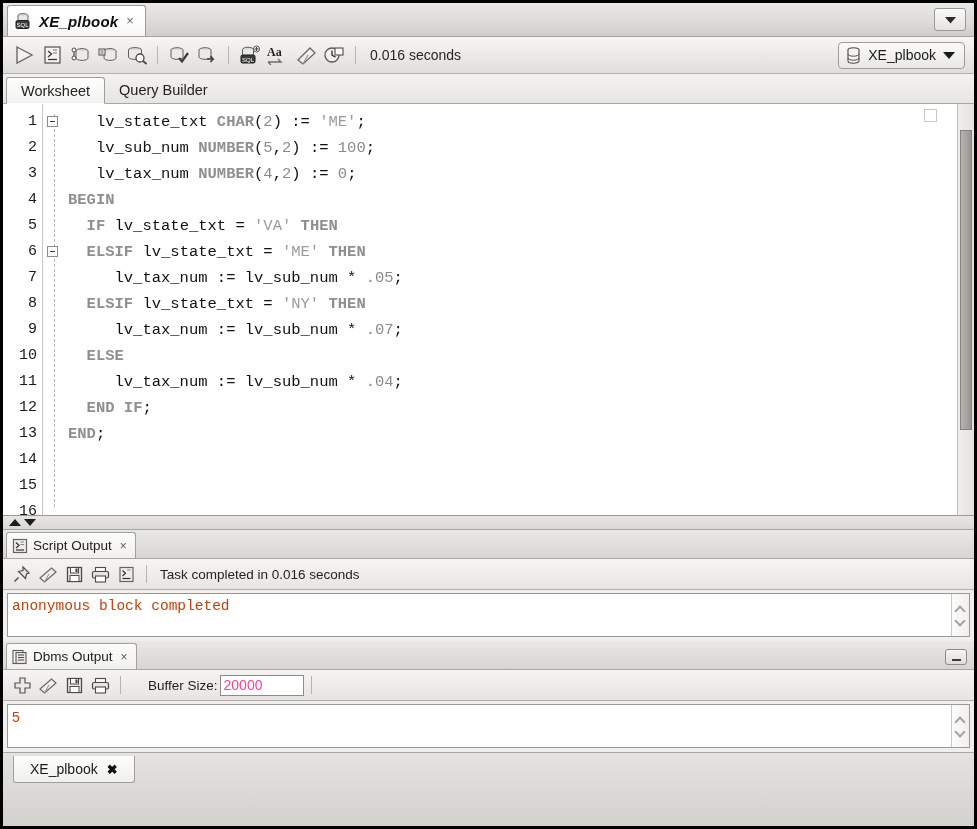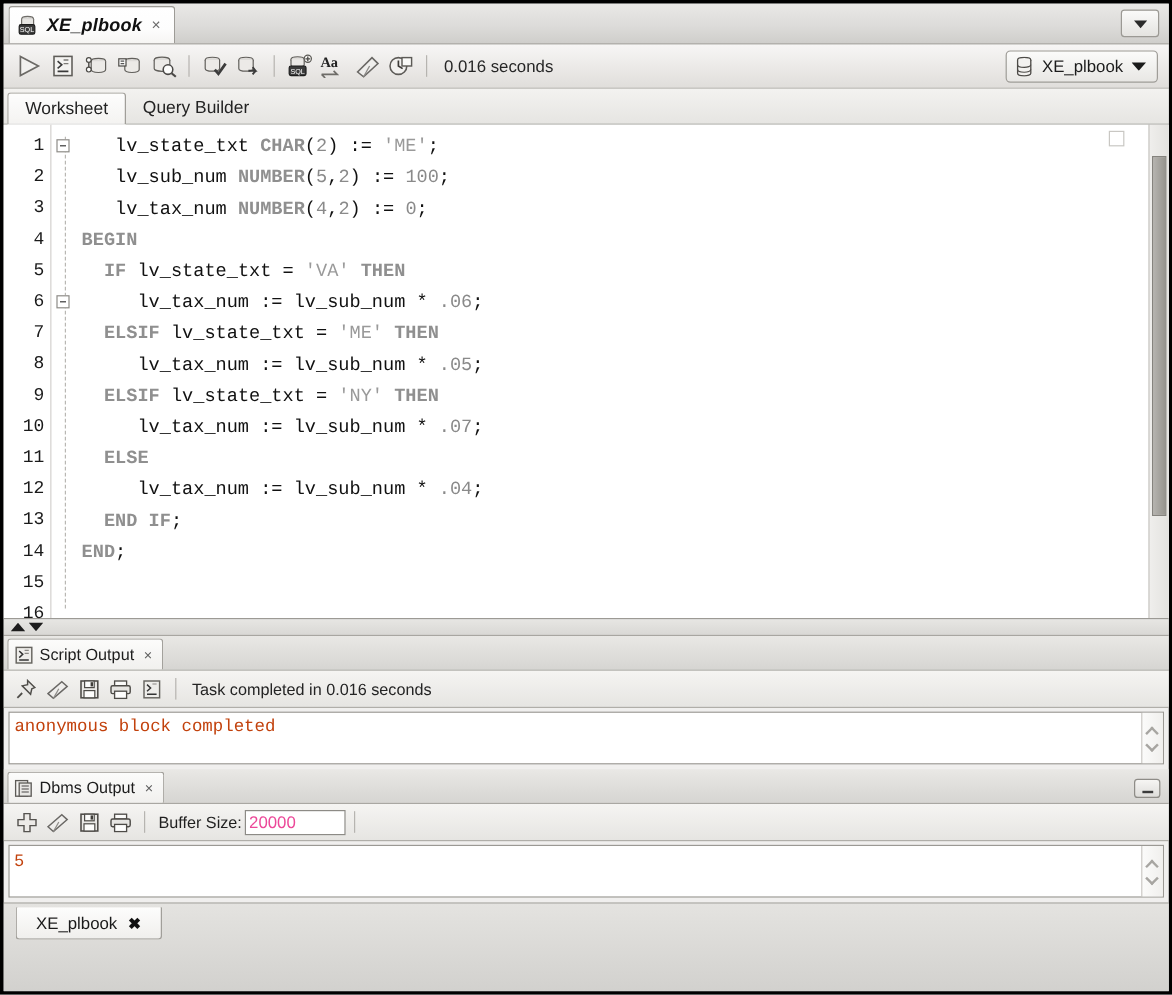--- a/index.html
+++ b/index.html
@@ -349,21 +349,21 @@
   }
   .ptask {
     font-size: 13.5px;
     color: #242424;
     margin-left: 6px;
     white-space: nowrap;
   }
   .buf-label {
     font-size: 13.5px;
     color: #1f1f1f;
-    margin-left: 4px;
+    margin-left: 20px;
     white-space: nowrap;
   }
   .buf-input {
     width: 84px;
     height: 21px;
     margin-left: 2px;
     border: 1px solid #8d8b86;
     background: #ffffff;
     font-family: "Liberation Sans", sans-serif;
     font-size: 14px;
@@ -677,21 +677,20 @@
       <div class="fold-cell"></div>
       <div class="fold-cell"></div>
     </div>
 
     <div class="code-area">
       <div class="code-line">   lv_state_txt <span class="kw">CHAR</span>(<span class="num">2</span>) := <span class="str">'ME'</span>;</div>
       <div class="code-line">   lv_sub_num <span class="kw">NUMBER</span>(<span class="num">5</span>,<span class="num">2</span>) := <span class="num">100</span>;</div>
       <div class="code-line">   lv_tax_num <span class="kw">NUMBER</span>(<span class="num">4</span>,<span class="num">2</span>) := <span class="num">0</span>;</div>
       <div class="code-line"><span class="kw">BEGIN</span></div>
       <div class="code-line">  <span class="kw">IF</span> lv_state_txt = <span class="str">'VA'</span> <span class="kw">THEN</span></div>
-      <div class="code-line">     lv_tax_num := lv_sub_num * <span class="num">.06</span>;</div>
       <div class="code-line">  <span class="kw">ELSIF</span> lv_state_txt = <span class="str">'ME'</span> <span class="kw">THEN</span></div>
       <div class="code-line">     lv_tax_num := lv_sub_num * <span class="num">.05</span>;</div>
       <div class="code-line">  <span class="kw">ELSIF</span> lv_state_txt = <span class="str">'NY'</span> <span class="kw">THEN</span></div>
       <div class="code-line">     lv_tax_num := lv_sub_num * <span class="num">.07</span>;</div>
       <div class="code-line">  <span class="kw">ELSE</span></div>
       <div class="code-line">     lv_tax_num := lv_sub_num * <span class="num">.04</span>;</div>
       <div class="code-line">  <span class="kw">END</span> <span class="kw">IF</span>;</div>
       <div class="code-line"><span class="kw">END</span>;</div>
       <div class="marker-box"></div>
     </div>

